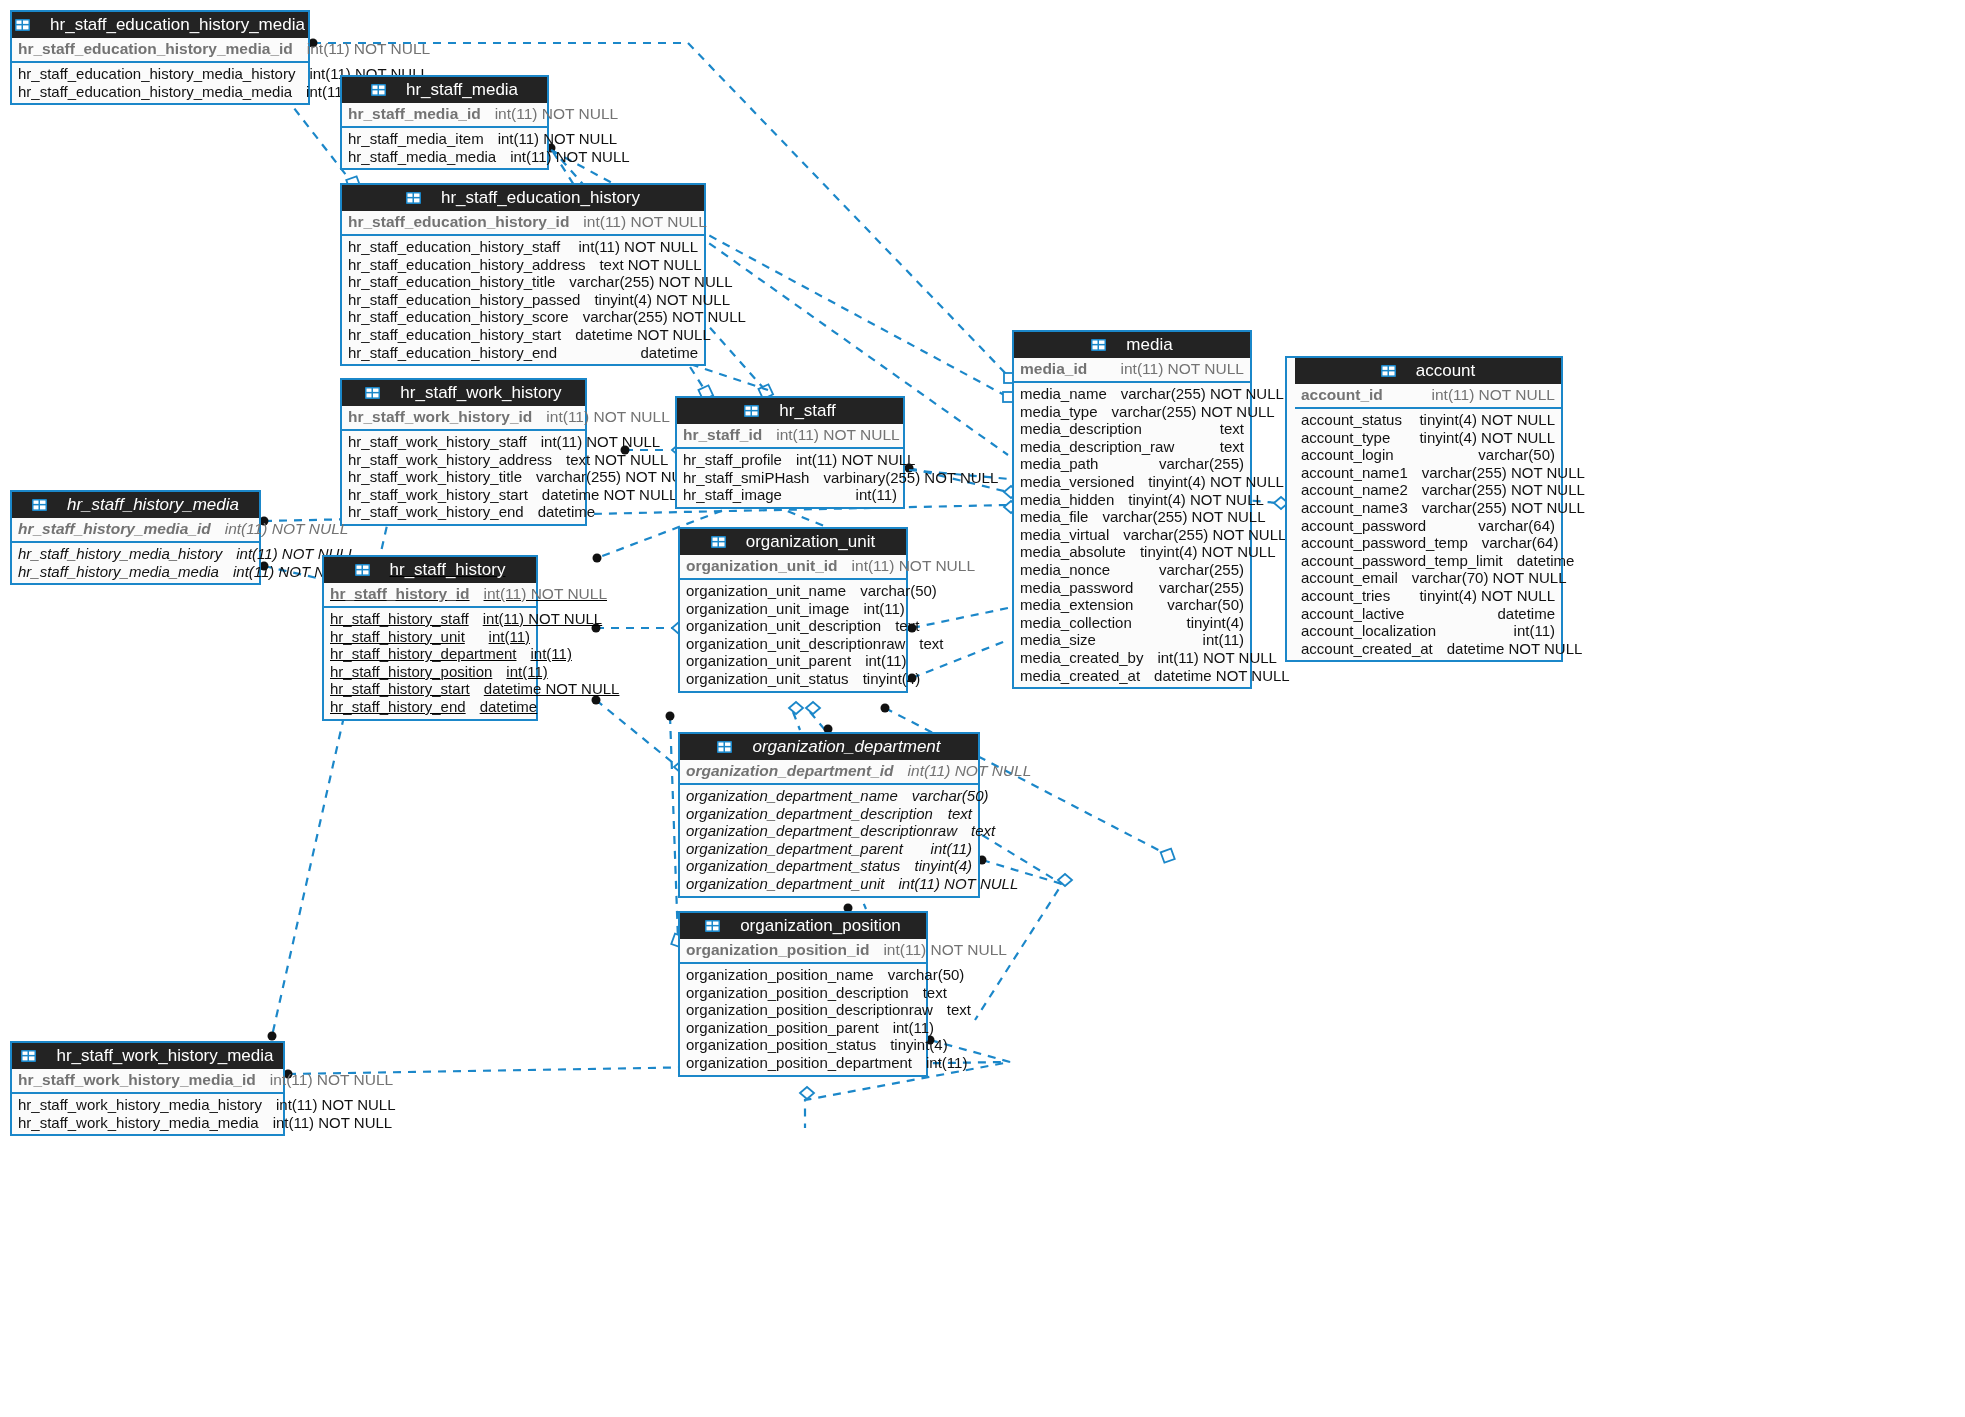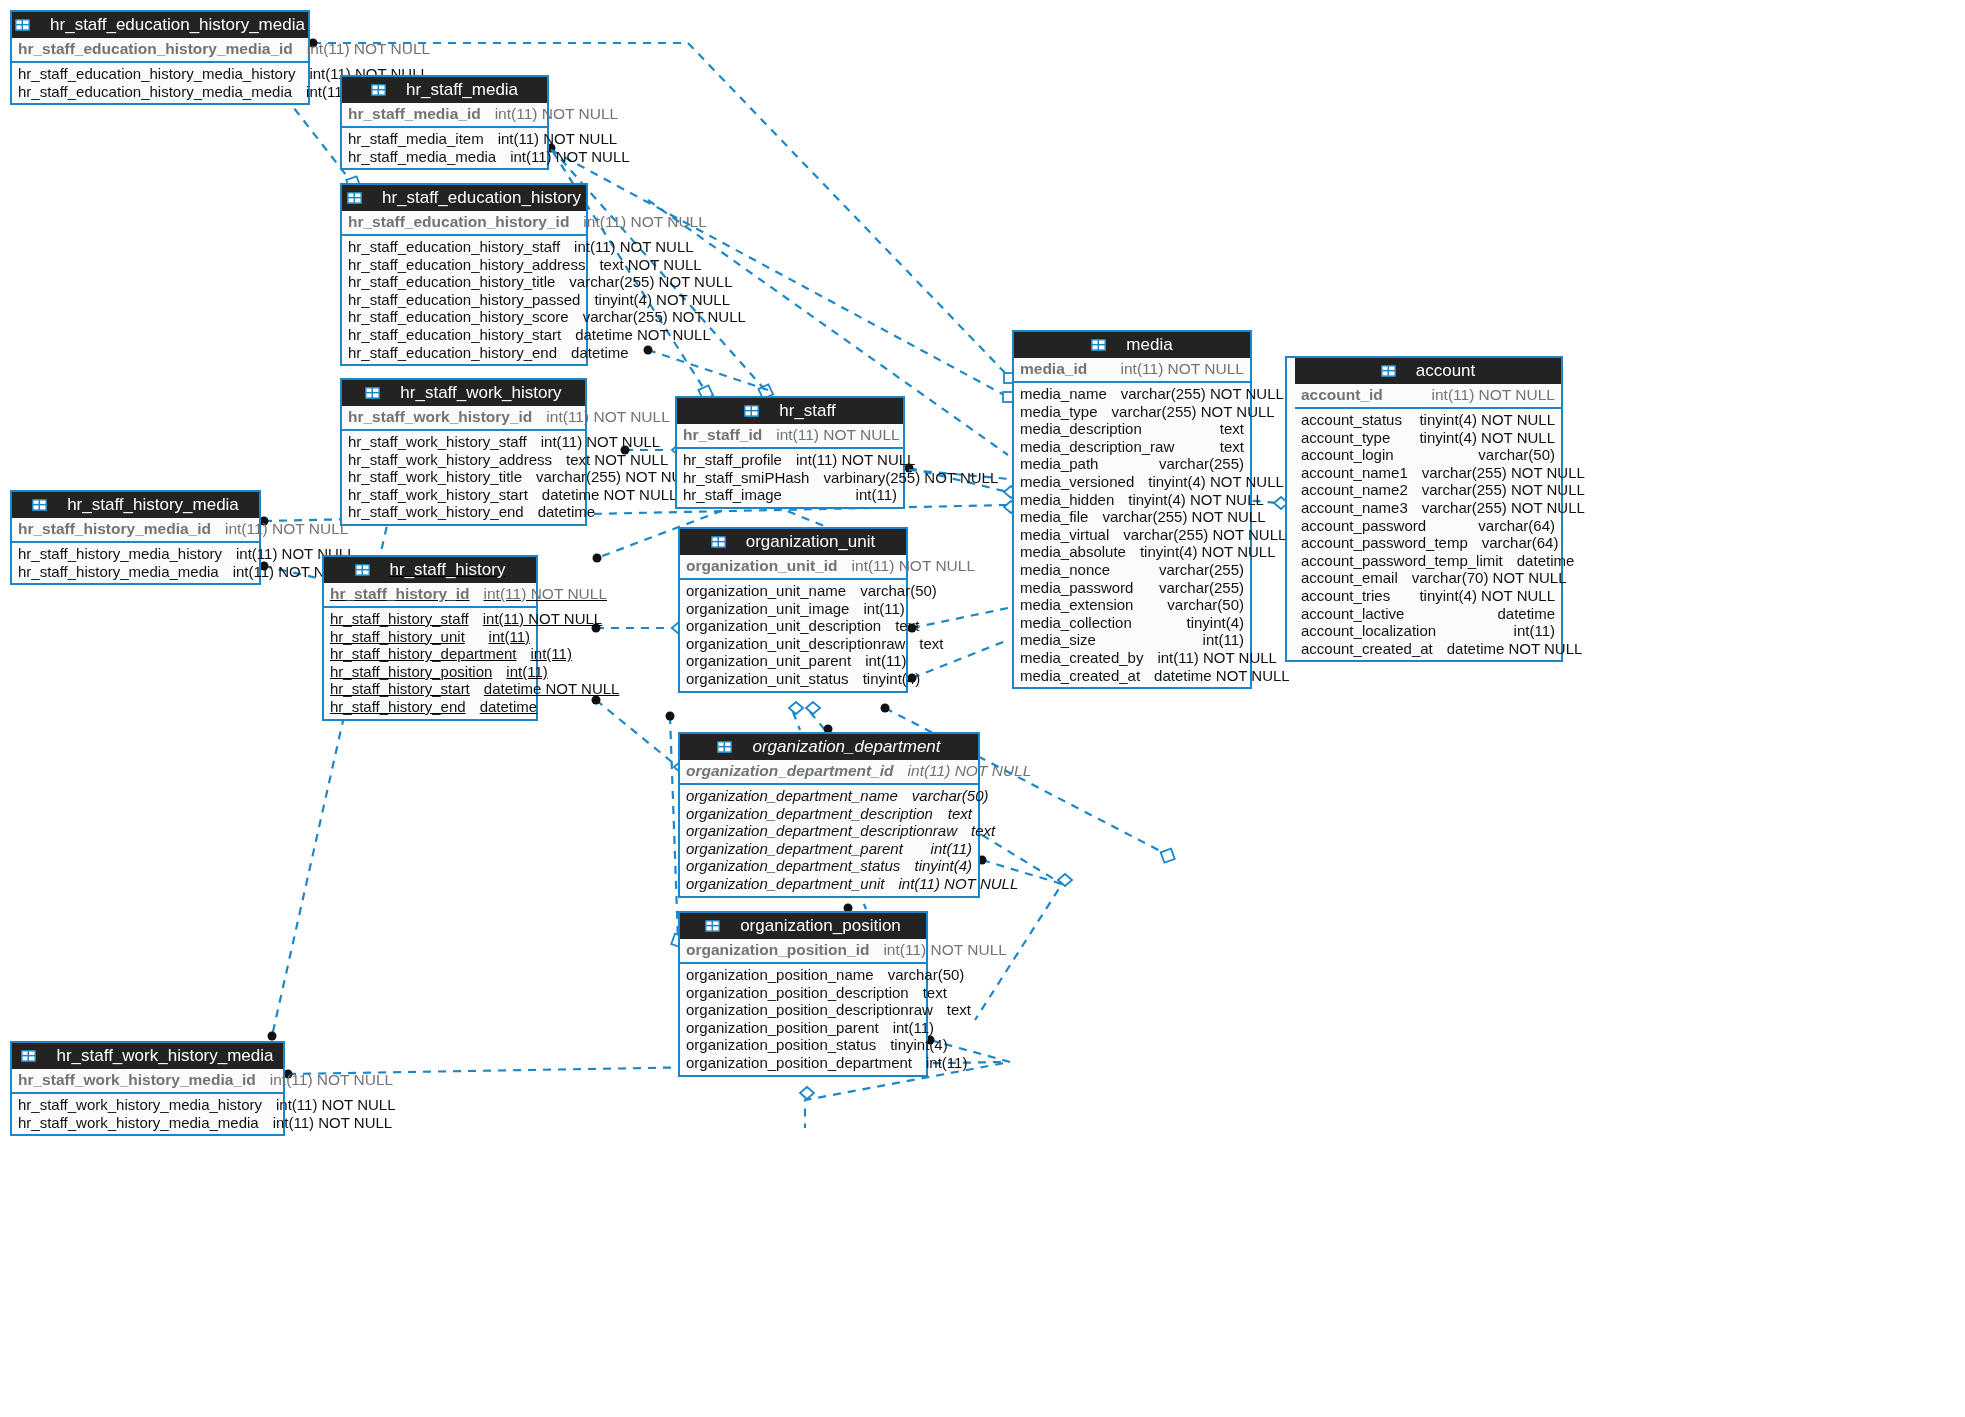--- a/index.html
+++ b/index.html
@@ -219,21 +219,21 @@
           <div class="col">
             <span class="cname">hr_staff_media_item</span>
             <span class="ctype">int(11) NOT NULL</span>
           </div>
           <div class="col">
             <span class="cname">hr_staff_media_media</span>
             <span class="ctype">int(11) NOT NULL</span>
           </div>
         </div>
       </div>
-      <div class="entity" style="left: 340px; top: 183px; width: 248px;">
+      <div class="entity" style="left: 340px; top: 183px; width: 366px;">
         <div class="entity-header">
           <span class="tbl-icon">
             <svg width="15" height="12" viewBox="0 0 15 12">
               <rect x="0" y="0" width="15" height="12" rx="1" fill="#1b87c9"></rect>
               <rect x="1.5" y="1.5" width="5" height="3.4" fill="#ffffff"></rect>
               <rect x="8" y="1.5" width="5.5" height="3.4" fill="#ffffff"></rect>
               <rect x="1.5" y="6.4" width="5" height="4" fill="#ffffff"></rect>
               <rect x="8" y="6.4" width="5.5" height="4" fill="#ffffff"></rect>
             </svg>
           </span>
@@ -307,21 +307,21 @@
           <div class="col">
             <span class="cname">hr_staff_work_history_start</span>
             <span class="ctype">datetime NOT NULL</span>
           </div>
           <div class="col">
             <span class="cname">hr_staff_work_history_end</span>
             <span class="ctype">datetime</span>
           </div>
         </div>
       </div>
-      <div class="entity" style="left: 10px; top: 490px; width: 251px;">
+      <div class="entity" style="left: 10px; top: 490px; width: 251px; font-style: italic;">
         <div class="entity-header">
           <span class="tbl-icon">
             <svg width="15" height="12" viewBox="0 0 15 12">
               <rect x="0" y="0" width="15" height="12" rx="1" fill="#1b87c9"></rect>
               <rect x="1.5" y="1.5" width="5" height="3.4" fill="#ffffff"></rect>
               <rect x="8" y="1.5" width="5.5" height="3.4" fill="#ffffff"></rect>
               <rect x="1.5" y="6.4" width="5" height="4" fill="#ffffff"></rect>
               <rect x="8" y="6.4" width="5.5" height="4" fill="#ffffff"></rect>
             </svg>
           </span>

